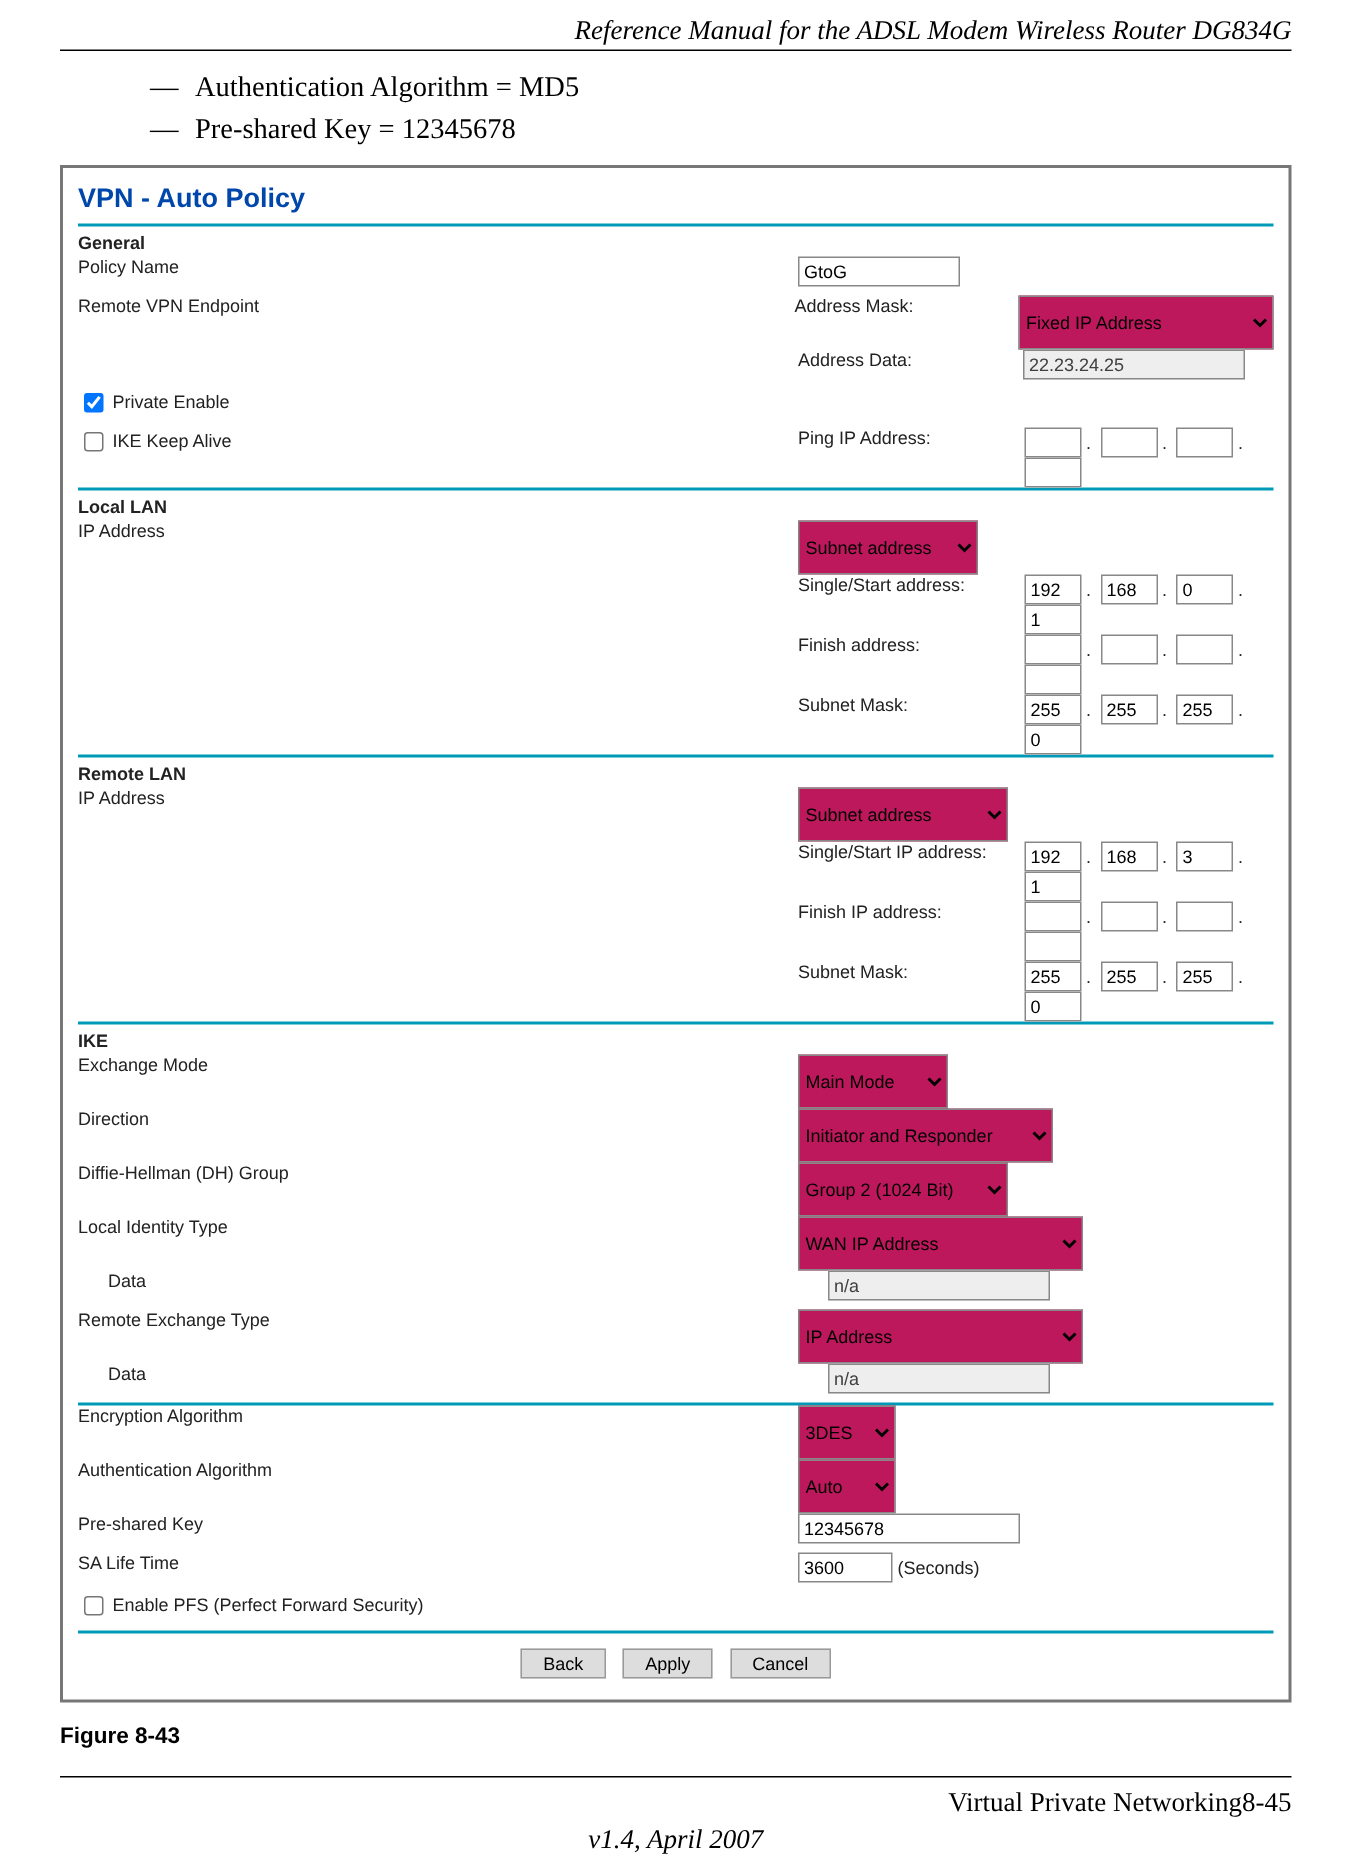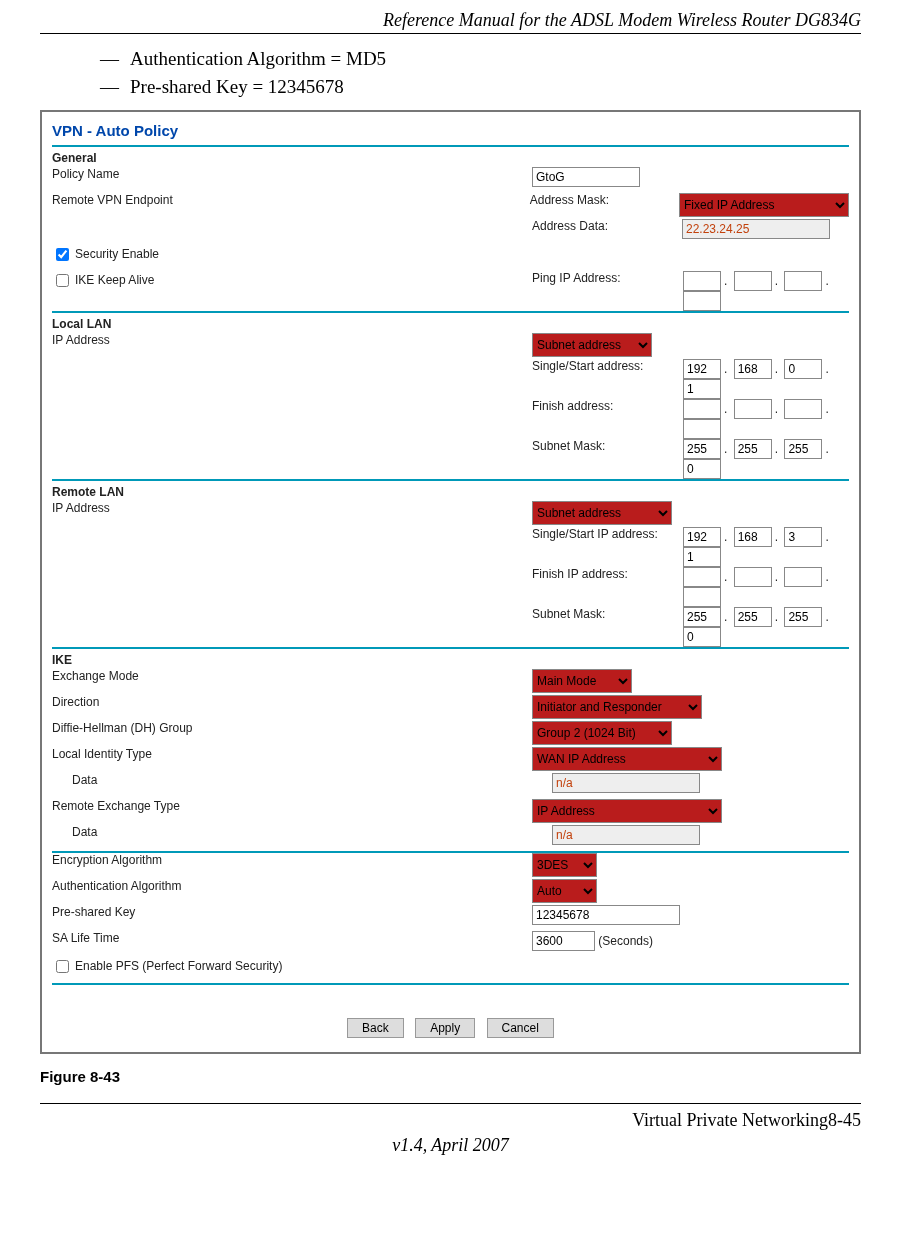--- a/index.html
+++ b/index.html
@@ -41,21 +41,21 @@
     color: #222;
     margin-top: 12px;
     background: #fff;
     padding: 0;
   }
   .ss-inner {
     padding: 6px 10px 10px 10px;
   }
   .ss-title {
     color: #0047ab;
-    font-size: 15px;
+    font-size: 18px;
     font-weight: bold;
     padding: 4px 0 6px 0;
   }
   .section-rule {
     border: none;
     border-top: 2px solid #0099b8;
     margin: 0;
   }
   .section-head {
     font-weight: bold;
@@ -86,39 +86,38 @@
     font-size: 12px;
     border: 1px solid #888;
     background: #fff;
     padding: 1px 3px;
     height: 16px;
     box-sizing: content-box;
   }
   input.text.small { width: 100px; }
   input.text.med { width: 140px; }
   input.octet { width: 30px; }
-  input.disabled { background: #eee; color: #c2410c; }
+  input.disabled { background: #eee; color: #404040; }
   select.sel {
     font-family: Arial, sans-serif;
     font-size: 12px;
     border: 1px solid #888;
-    background: #b91c1c;
-    height: 24px;
+    background: #be185d;
+    height: 36px;
   }
   .ip-group input { margin: 0 1px; }
   .ip-group .dot { margin: 0 2px; }
   input[type=checkbox] {
     width: 13px; height: 13px;
     vertical-align: middle;
     margin-right: 6px;
   }
   .btn-row {
     text-align: center;
     padding: 10px 0 4px 0;
-    margin-top: 23px;
   }
   button.btn {
     font-family: Arial, sans-serif;
     font-size: 12px;
     background: #ddd;
     border: 1px solid #999;
     padding: 2px 14px;
     margin: 0 4px;
   }
   .figure-caption {
@@ -176,21 +175,21 @@
         </div>
       </div>
       <div class="row">
         <div class="col-label"></div>
         <div class="col-mid">Address Data:</div>
         <div class="col-ctrl"><input class="text med disabled" value="22.23.24.25" style=""></div>
       </div>
 
       <div class="row">
         <div class="col-label">
-          <label><input type="checkbox" checked="" style=""><span>Security Enable</span></label>
+          <label><input type="checkbox" checked="" style=""><span>Private Enable</span></label>
         </div>
       </div>
       <div class="row">
         <div class="col-label">
           <label><input type="checkbox" style=""><span>IKE Keep Alive</span></label>
         </div>
         <div class="col-mid">Ping IP Address:</div>
         <div class="col-ctrl ip-group">
           <input class="text octet" value="" style=""><span class="dot">.</span>
           <input class="text octet" value="" style=""><span class="dot">.</span>

